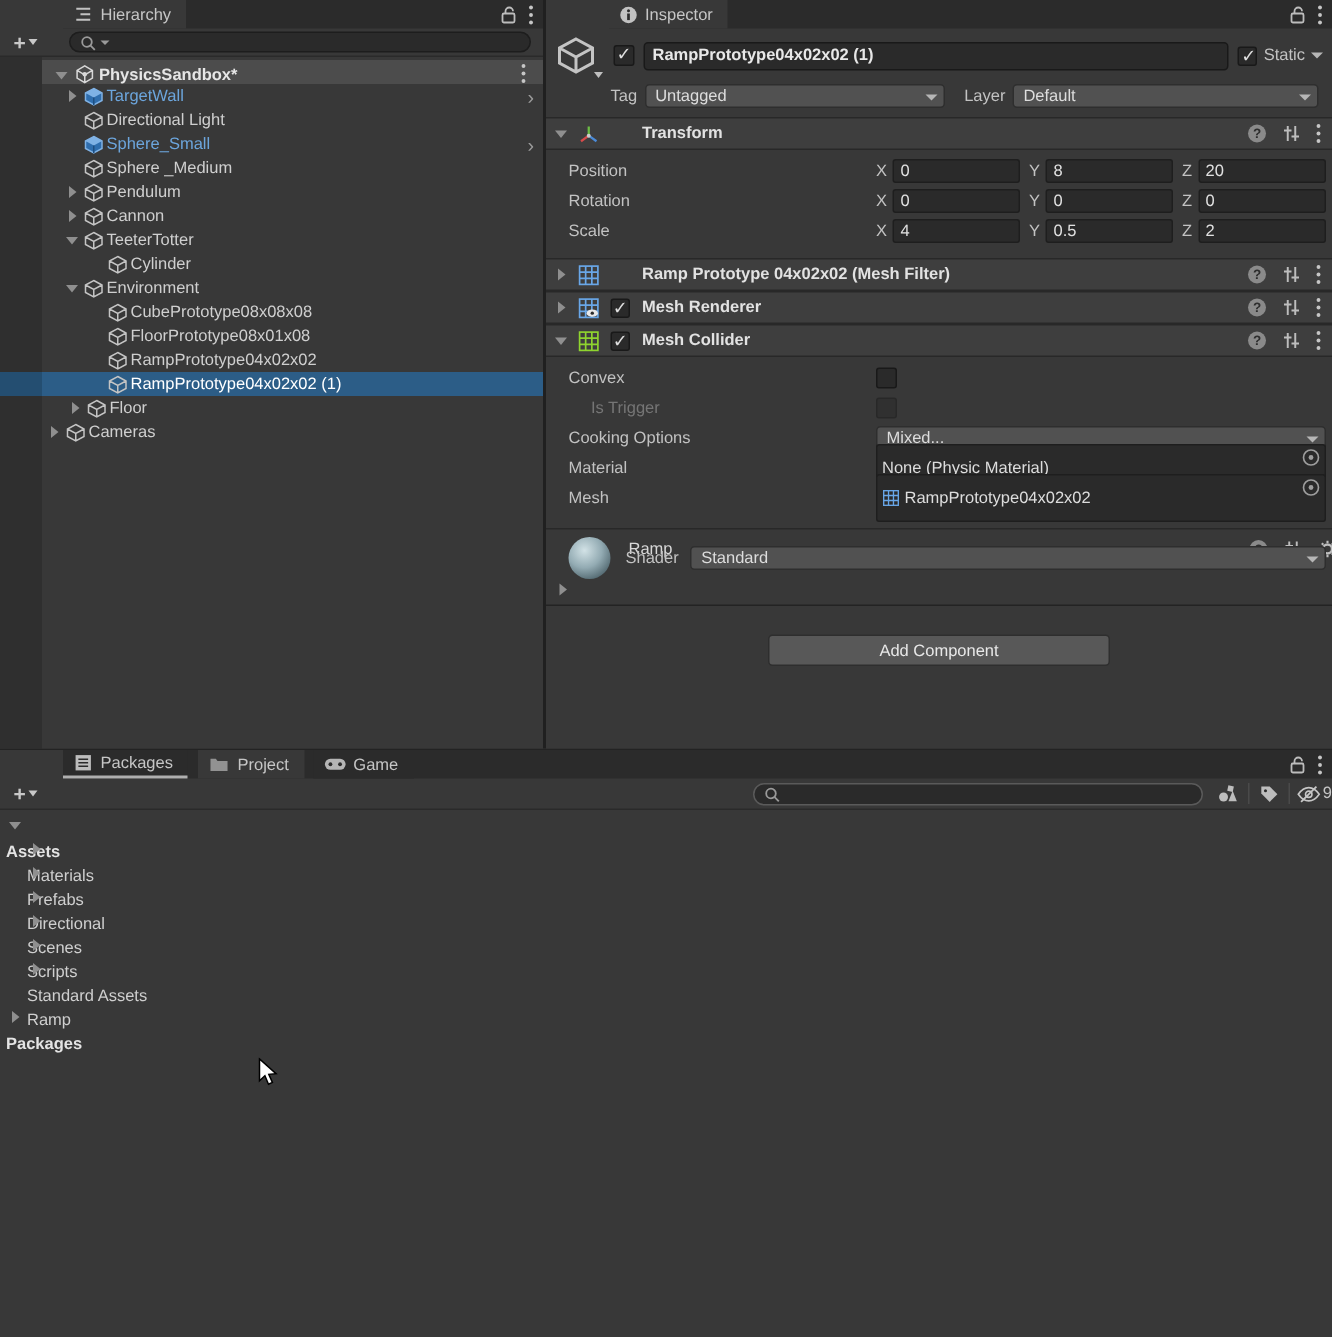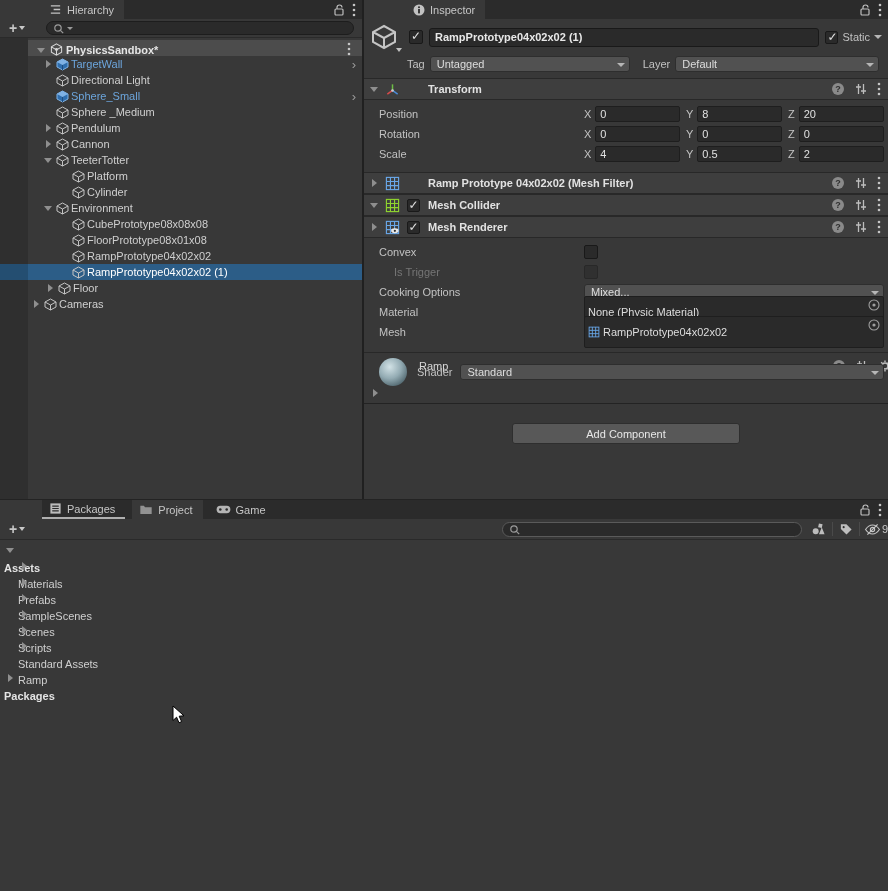--- a/index.html
+++ b/index.html
@@ -259,27 +259,20 @@
             <use href="#cube-outline"></use>
           </svg>
         <span class="label">Cannon</span>
       </div>
       <div class="hrow ind1">
         <span class="fold open"></span>
         <svg width="13" height="13" viewBox="0 0 13 13">
             <use href="#cube-outline"></use>
           </svg>
         <span class="label">TeeterTotter</span>
-      </div>
-      <div class="hrow ind2">
-        <span class="fold none"></span>
-        <svg width="13" height="13" viewBox="0 0 13 13">
-            <use href="#cube-outline"></use>
-          </svg>
-        <span class="label">Platform</span>
       </div>
       <div class="hrow ind2">
         <span class="fold none"></span>
         <svg width="13" height="13" viewBox="0 0 13 13">
             <use href="#cube-outline"></use>
           </svg>
         <span class="label">Cylinder</span>
       </div>
       <div class="hrow ind1">
         <span class="fold open"></span>
@@ -482,61 +475,61 @@
         <svg width="14" height="14" viewBox="0 0 14 14">
             <use href="#presets-icon"></use>
           </svg>
         <svg width="4" height="14" viewBox="0 0 4 14">
             <use href="#kebab-icon"></use>
           </svg>
       </div>
     </div>
 
     <div class="comp-header">
-      <span class="fold open"></span>
-      <span class="iconslot">
-          <svg width="15" height="15" viewBox="0 0 16 16">
-            <g stroke="#8FD42F" fill="rgba(140,210,50,0.12)">
-              <use href="#grid-icon"></use>
-            </g>
-          </svg>
-        </span>
-      <span class="iconslot">
-          <span class="cb small checked"></span>
-        </span>
-      <span class="ctitle">Mesh Collider</span>
-      <span class="spacer"></span>
-      <div class="hicons">
-        <svg width="14" height="14" viewBox="0 0 14 14">
-            <use href="#help-icon"></use>
-          </svg>
-        <svg width="14" height="14" viewBox="0 0 14 14">
-            <use href="#presets-icon"></use>
-          </svg>
-        <svg width="4" height="14" viewBox="0 0 4 14">
-            <use href="#kebab-icon"></use>
-          </svg>
-      </div>
-    </div>
-
-    <div class="comp-header">
       <span class="fold closed"></span>
       <span class="iconslot">
           <svg width="15" height="15" viewBox="0 0 16 16">
             <g stroke="#69A7E8" fill="none">
               <use href="#grid-icon"></use>
             </g>
             <ellipse cx="10.5" cy="11.5" rx="4" ry="2.6" fill="#E8E8E8"></ellipse>
             <circle cx="10.5" cy="11.5" r="1.2" fill="#2B2B2B"></circle>
           </svg>
         </span>
       <span class="iconslot">
           <span class="cb small checked"></span>
         </span>
       <span class="ctitle">Mesh Renderer</span>
+      <span class="spacer"></span>
+      <div class="hicons">
+        <svg width="14" height="14" viewBox="0 0 14 14">
+            <use href="#help-icon"></use>
+          </svg>
+        <svg width="14" height="14" viewBox="0 0 14 14">
+            <use href="#presets-icon"></use>
+          </svg>
+        <svg width="4" height="14" viewBox="0 0 4 14">
+            <use href="#kebab-icon"></use>
+          </svg>
+      </div>
+    </div>
+
+    <div class="comp-header">
+      <span class="fold open"></span>
+      <span class="iconslot">
+          <svg width="15" height="15" viewBox="0 0 16 16">
+            <g stroke="#8FD42F" fill="rgba(140,210,50,0.12)">
+              <use href="#grid-icon"></use>
+            </g>
+          </svg>
+        </span>
+      <span class="iconslot">
+          <span class="cb small checked"></span>
+        </span>
+      <span class="ctitle">Mesh Collider</span>
       <span class="spacer"></span>
       <div class="hicons">
         <svg width="14" height="14" viewBox="0 0 14 14">
             <use href="#help-icon"></use>
           </svg>
         <svg width="14" height="14" viewBox="0 0 14 14">
             <use href="#presets-icon"></use>
           </svg>
         <svg width="4" height="14" viewBox="0 0 4 14">
             <use href="#kebab-icon"></use>
@@ -732,21 +725,21 @@
       <svg width="14" height="13" viewBox="0 0 16 16">
           <use href="#folder-closed"></use>
         </svg>
       <span class="label">Prefabs</span>
     </div>
     <div class="prow pind1">
       <span class="fold closed"></span>
       <svg width="14" height="13" viewBox="0 0 16 16">
           <use href="#folder-closed"></use>
         </svg>
-      <span class="label">SampleScenes</span>
+      <span class="label">Directional</span>
     </div>
     <div class="prow pind1">
       <span class="fold closed"></span>
       <svg width="14" height="13" viewBox="0 0 16 16">
           <use href="#folder-closed"></use>
         </svg>
       <span class="label">Scenes</span>
     </div>
     <div class="prow pind1">
       <span class="fold closed"></span>

